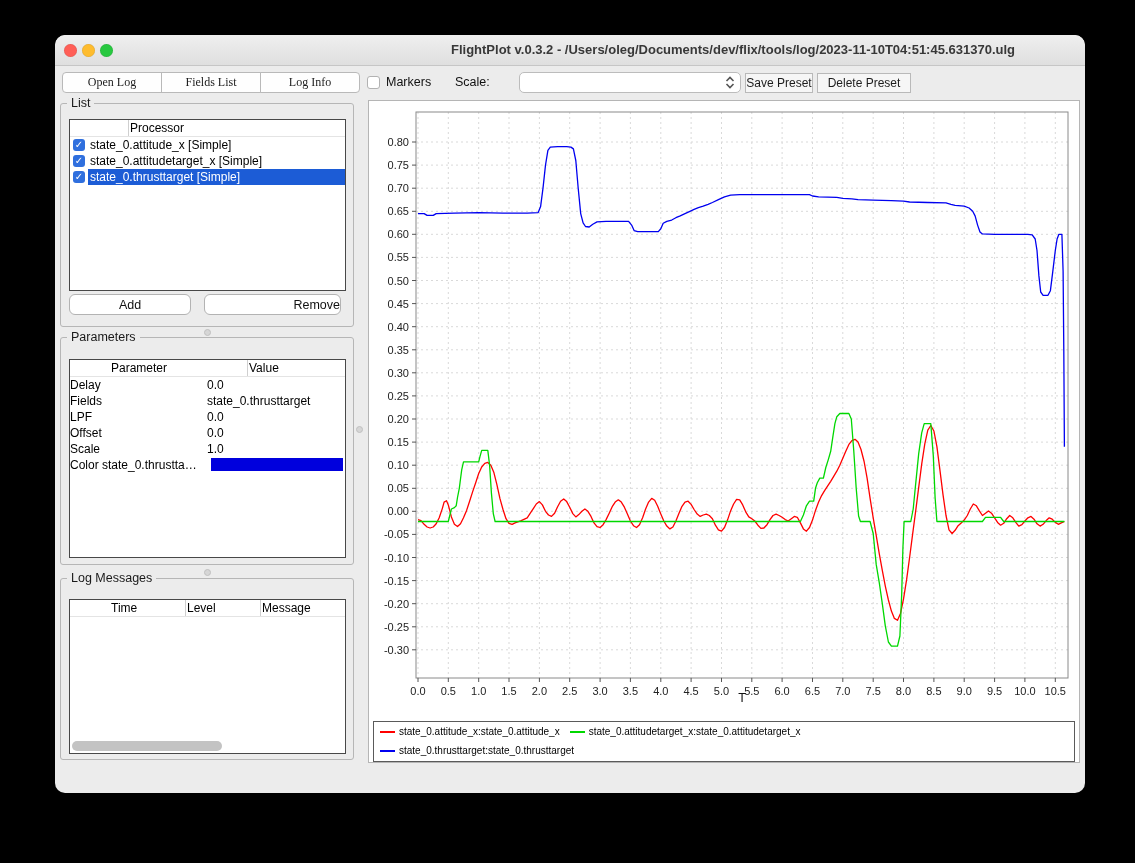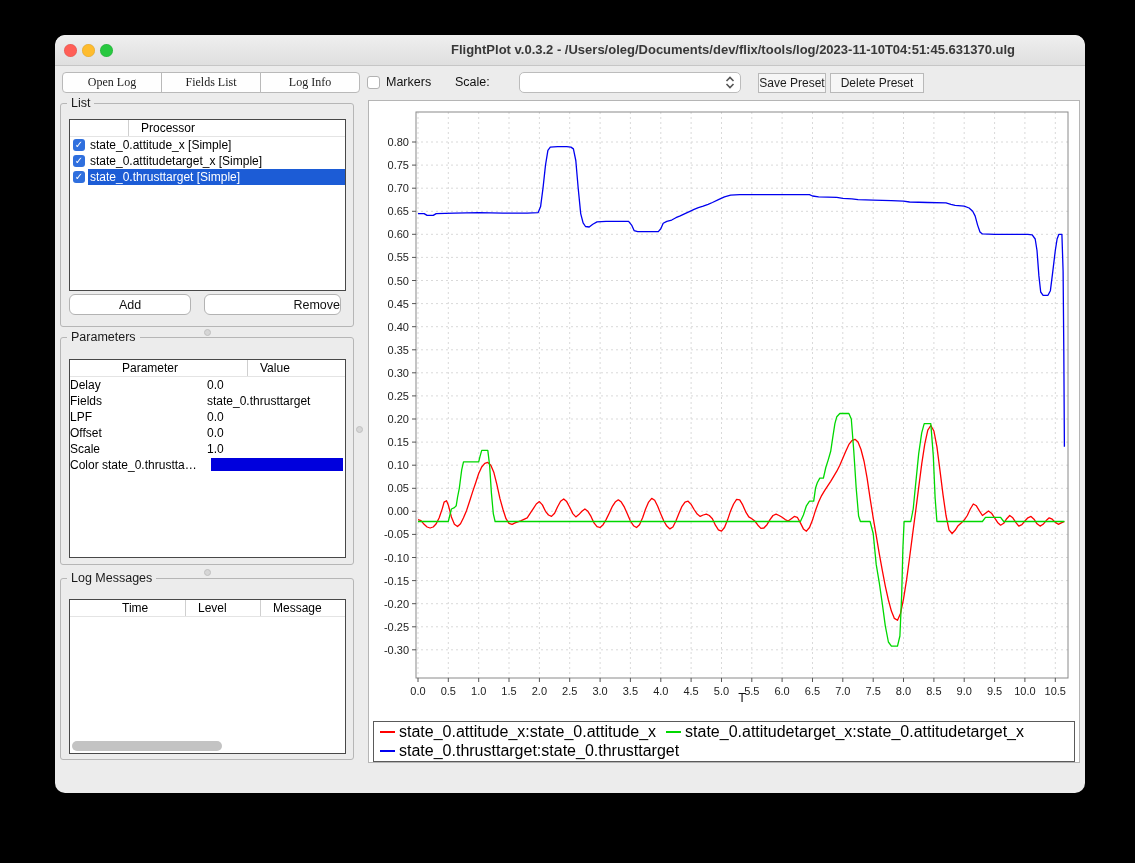--- a/index.html
+++ b/index.html
@@ -15,48 +15,48 @@
   
   .toolbar{position:absolute;left:0;top:31px;right:0;height:28px;}
   .segbtn{position:absolute;top:6px;height:21px;background:#fefefe;border:1px solid #b9b9b9;font-family:Liberation Serif, serif;font-size:12px;color:#1c1c1c;padding:0;box-sizing:border-box;}
   .segbtn.b1{left:7px;width:100px;border-radius:4px 0 0 4px;}
   .segbtn.b2{left:106px;width:100px;}
   .segbtn.b3{left:205px;width:100px;border-radius:0 4px 4px 0;}
   .cbx{position:absolute;left:312px;top:10px;width:13px;height:13px;background:#fff;border:1px solid #b2b2b2;border-radius:3px;box-sizing:border-box;}
   .tblabel{position:absolute;top:6px;height:21px;line-height:21px;font-size:12.5px;color:#111;}
   .combo{position:absolute;left:464px;top:6px;width:222px;height:21px;background:#fff;border:1px solid #bcbcbc;border-radius:5px;box-sizing:border-box;}
   .combo .stepper{position:absolute;right:3px;top:2px;width:14px;height:15px;}
-  .flatbtn{position:absolute;top:7px;height:20px;background:#f6f6f6;border:1px solid #b9b9b9;font-family:"Liberation Sans",sans-serif;font-size:12px;color:#1c1c1c;box-sizing:border-box;padding:0;margin-left:13px;}
+  .flatbtn{position:absolute;top:7px;height:20px;background:#f6f6f6;border:1px solid #b9b9b9;font-family:"Liberation Sans",sans-serif;font-size:12px;color:#1c1c1c;box-sizing:border-box;padding:0;}
   
   .groupbox{position:absolute;border:1px solid #b6b6b6;border-radius:3px;}
   .gb-title{position:absolute;top:-8px;left:6px;background:#ececec;padding:0 4px;font-size:12.5px;color:#1a1a1a;}
   .whitebox{position:absolute;background:#fff;border:1px solid #484848;box-sizing:border-box;overflow:hidden;}
   .th-row{display:flex;height:16px;line-height:16px;font-size:12px;color:#000;border-bottom:1px solid #e4e4e4;}
-  .th-cell{box-sizing:border-box;padding-left:12px;border-left:1px solid #cfcfcf;}
+  .th-cell{box-sizing:border-box;padding-left:1px;border-left:1px solid #cfcfcf;}
   .th-cell:first-child{border-left:none;margin-left:40px;}
   
   .plist-row{display:flex;align-items:center;height:16px;font-size:12px;color:#000;}
   .plist-check{flex:0 0 12px;height:12px;margin:0 3px 0 3px;background:var(--accent,#2f6fde);border-radius:3px;color:#fff;font-size:10px;line-height:12px;text-align:center;}
   .plist-label{flex:1;height:16px;line-height:16px;padding-left:2px;white-space:nowrap;}
   .plist-row.selected .plist-label{background:var(--selection,#1c5cd6);color:#fff;}
   .pushbtn{position:absolute;height:21px;background:#fff;border:1px solid #b3b3b3;border-radius:6px;font-family:"Liberation Sans",sans-serif;font-size:12.5px;color:#111;box-sizing:border-box;padding:0;}
   
   .param-row{display:flex;height:16px;line-height:16px;font-size:12px;color:#000;}
   .param-cell{box-sizing:border-box;white-space:nowrap;overflow:hidden;}
   .param-c1{flex:0 0 137px;}
   .param-c2{flex:1;}
   .swatch{height:13px;margin:1px 2px 0 0;}
   
   .splitdot{position:absolute;width:7px;height:7px;border-radius:50%;background:#d6d6d6;border:1px solid #c0c0c0;box-sizing:border-box;}
   
   .hscroll{position:absolute;left:2px;right:2px;bottom:2px;height:10px;}
   .hscroll .thumb{position:absolute;left:0;top:0;height:10px;width:150px;background:#c3c3c3;border-radius:5px;}
   
   .chart{position:absolute;left:313px;top:65px;width:712px;height:663px;background:#fff;border:1px solid #b5b5b5;box-sizing:border-box;}
-  .legendbox{position:absolute;left:4px;top:620px;width:702px;height:41px;border:1px solid #5a5a5a;background:#fff;box-sizing:border-box;font-size:16px;color:#000;}
+  .legendbox{position:absolute;left:4px;top:620px;width:702px;height:41px;border:1px solid #5a5a5a;background:#fff;box-sizing:border-box;font-size:10px;color:#000;}
   .legend-row{display:flex;align-items:center;height:19px;padding-left:6px;}
   .legend-item{display:flex;align-items:center;margin-right:10px;}
   .legend-line{width:15px;height:2px;margin-right:4px;}
 </style>
 </head>
 <body>
 
 <div class="screen">
   <div class="window">
 

